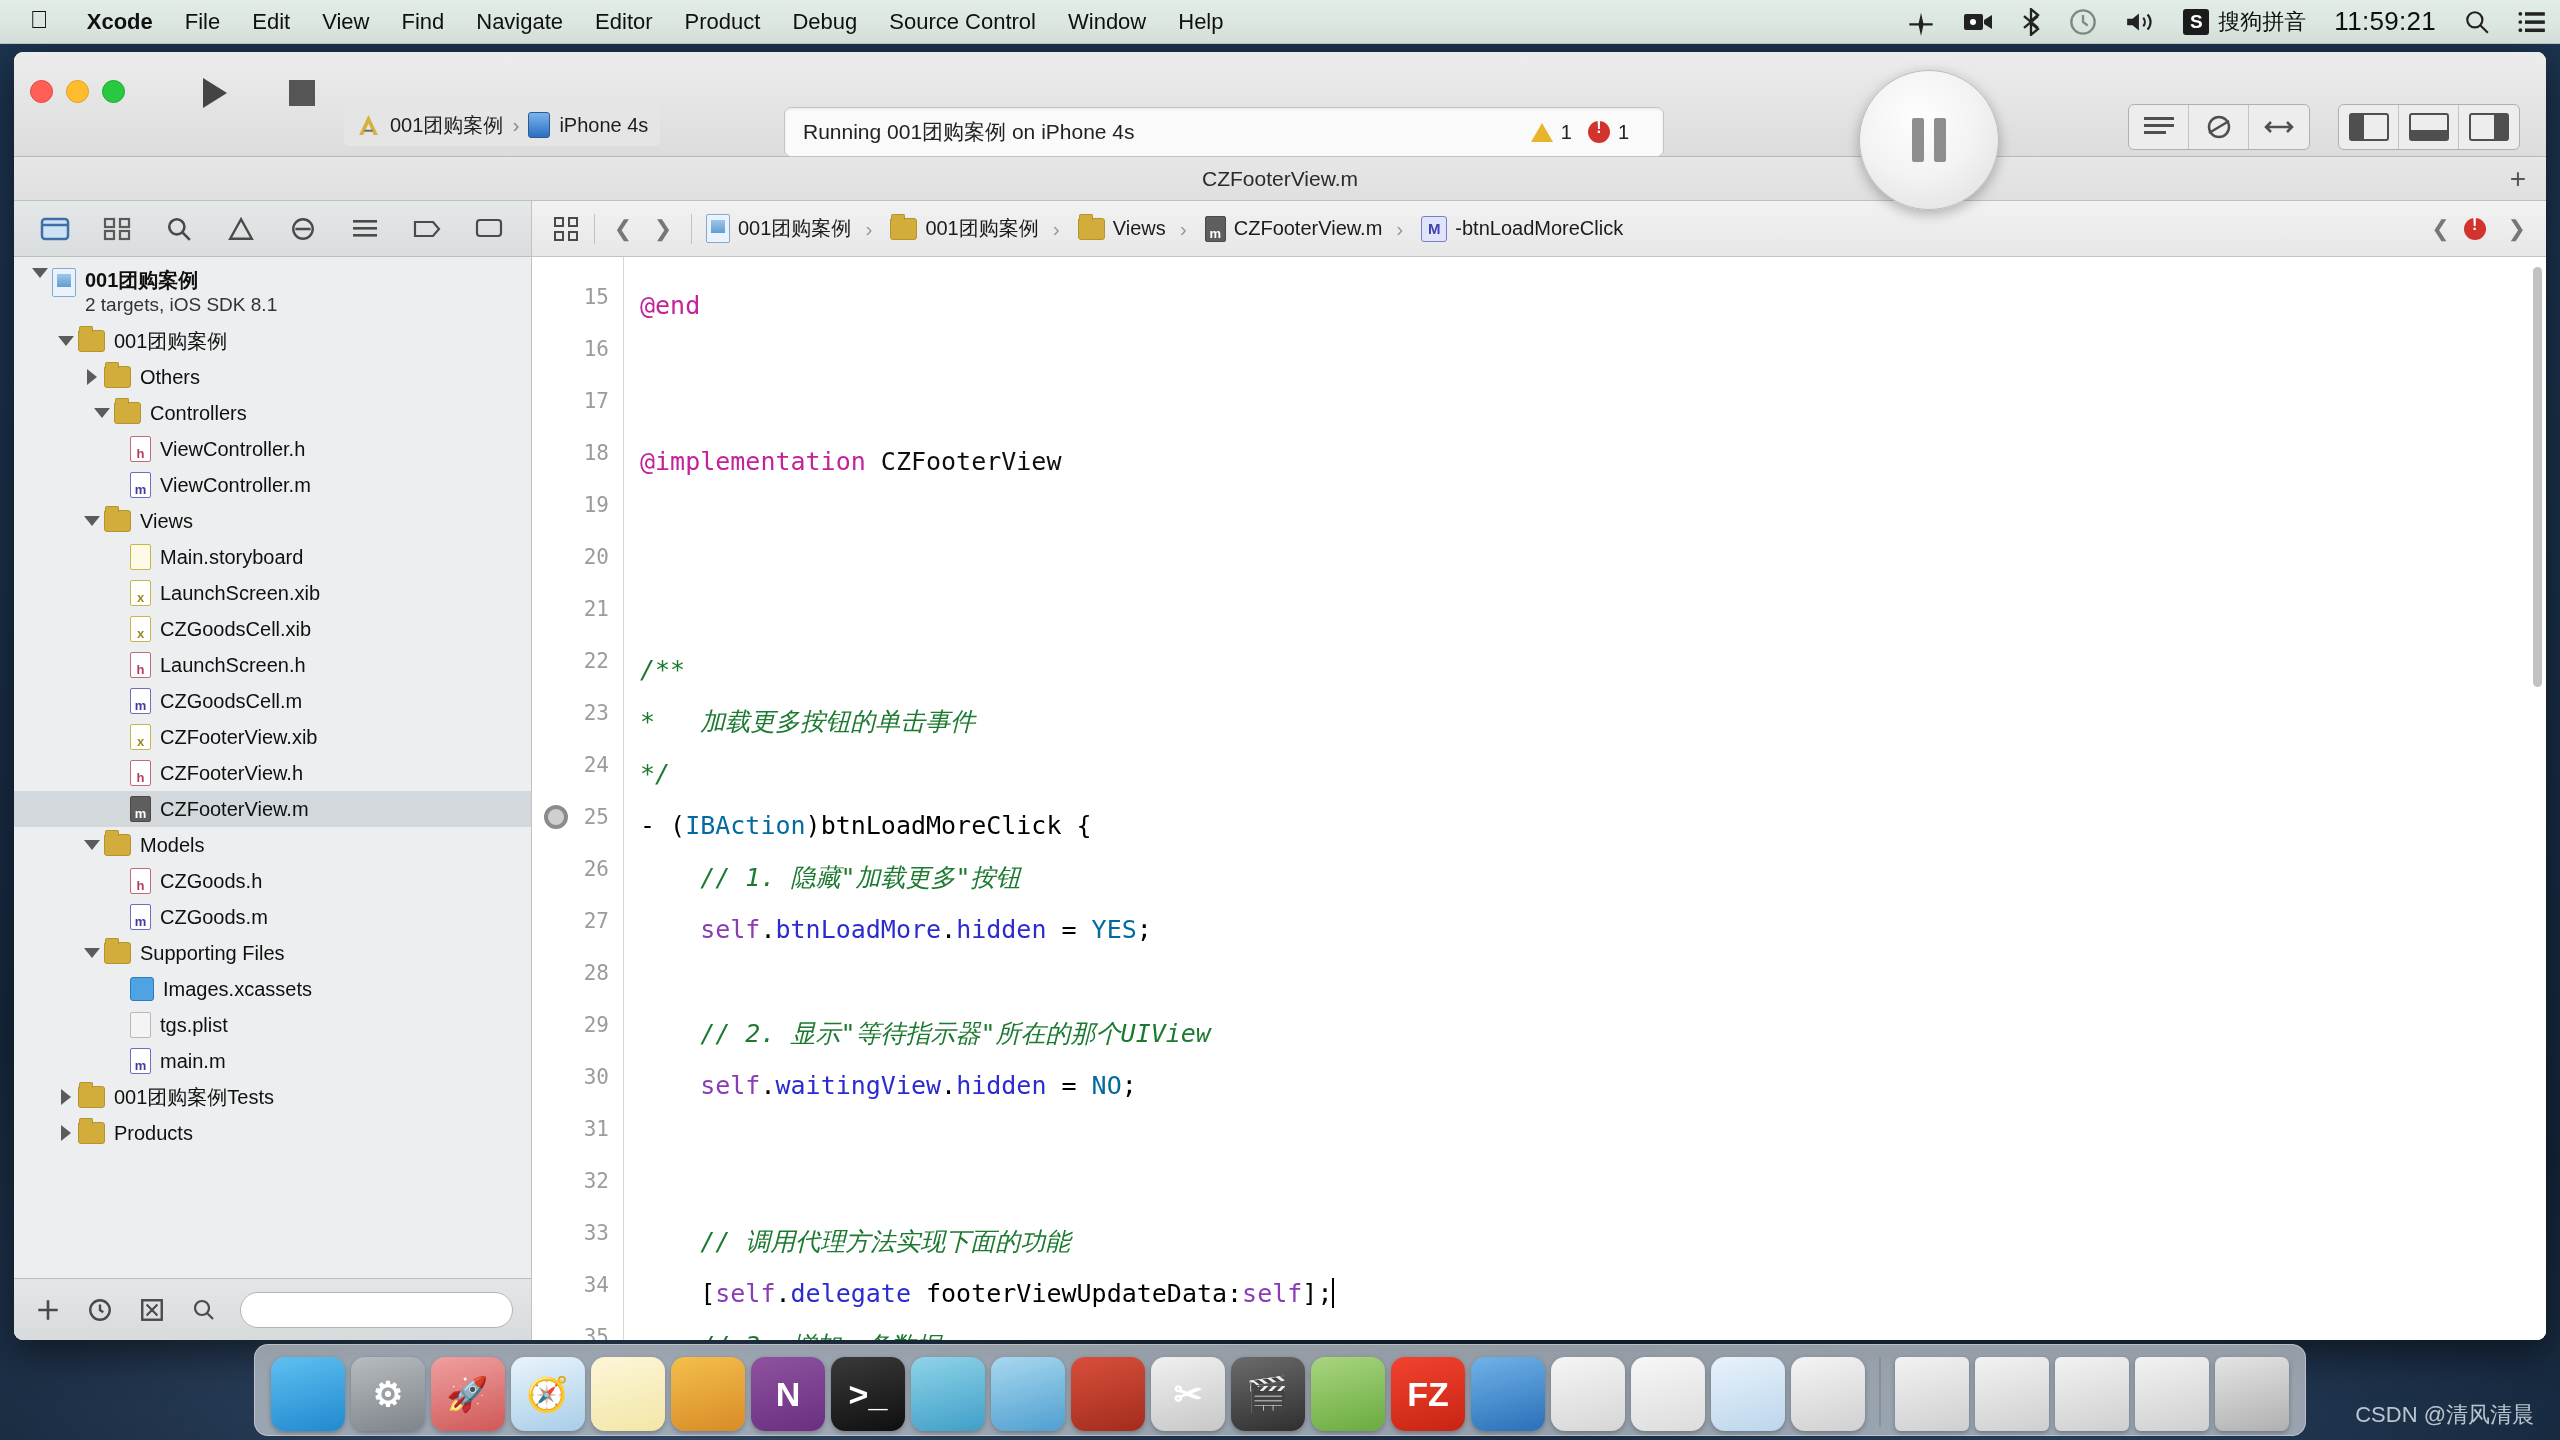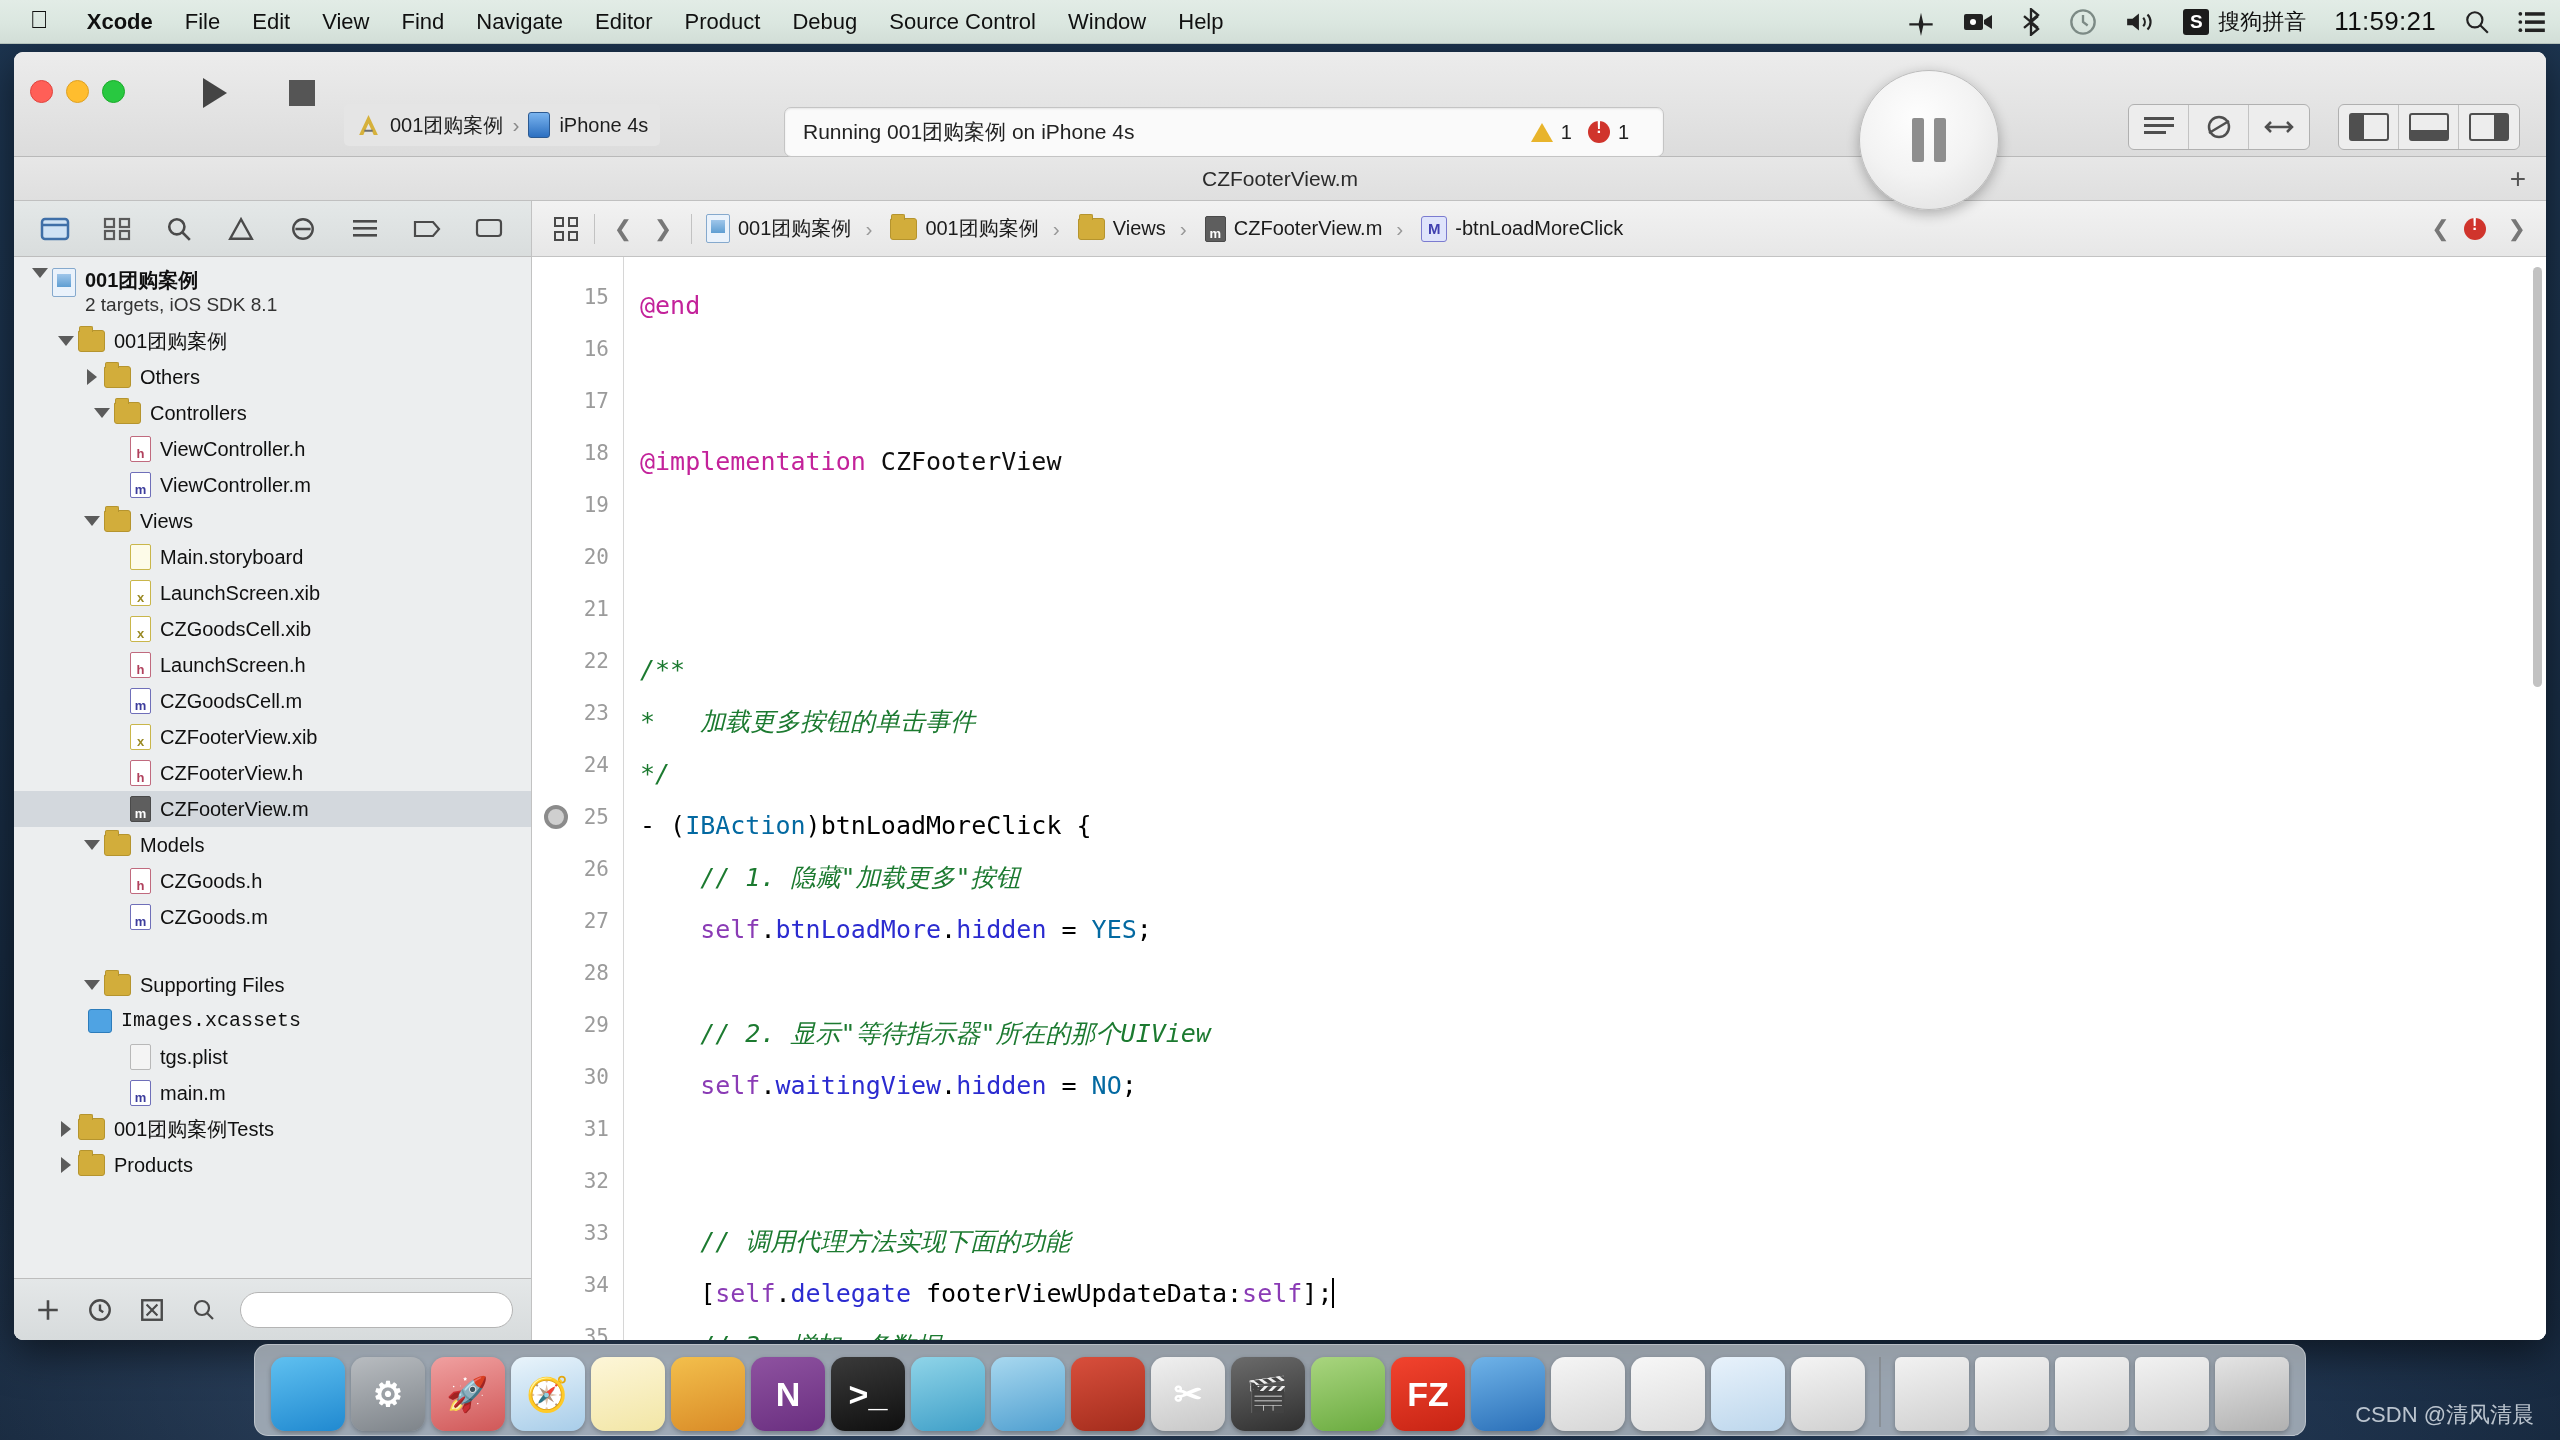--- a/index.html
+++ b/index.html
@@ -556,28 +556,28 @@
           <div class="row" style="padding-left: 92px;">
             <span class="tw"></span>
             <span class="doc h fico">h</span>
             <span class="lbl">CZGoods.h</span>
           </div>
           <div class="row" style="padding-left: 92px;">
             <span class="tw"></span>
             <span class="doc m fico">m</span>
             <span class="lbl">CZGoods.m</span>
           </div>
-          <div class="row" style="padding-left: 66px; margin-top: 32px;">
+          <div class="row" style="padding-left: 66px;">
             <span class="tw">
               <span class="tri down"></span>
             </span>
             <span class="fld fico"></span>
             <span class="lbl">Supporting Files</span>
           </div>
-          <div class="row" style="padding-left: 50px; font-family: Liberation Mono, monospace;">
+          <div class="row" style="padding-left: 92px;">
             <span class="tw"></span>
             <span class="xcassets fico"></span>
             <span class="lbl">Images.xcassets</span>
           </div>
           <div class="row" style="padding-left: 92px;">
             <span class="tw"></span>
             <span class="doc plist fico"></span>
             <span class="lbl">tgs.plist</span>
           </div>
           <div class="row" style="padding-left: 92px;">

